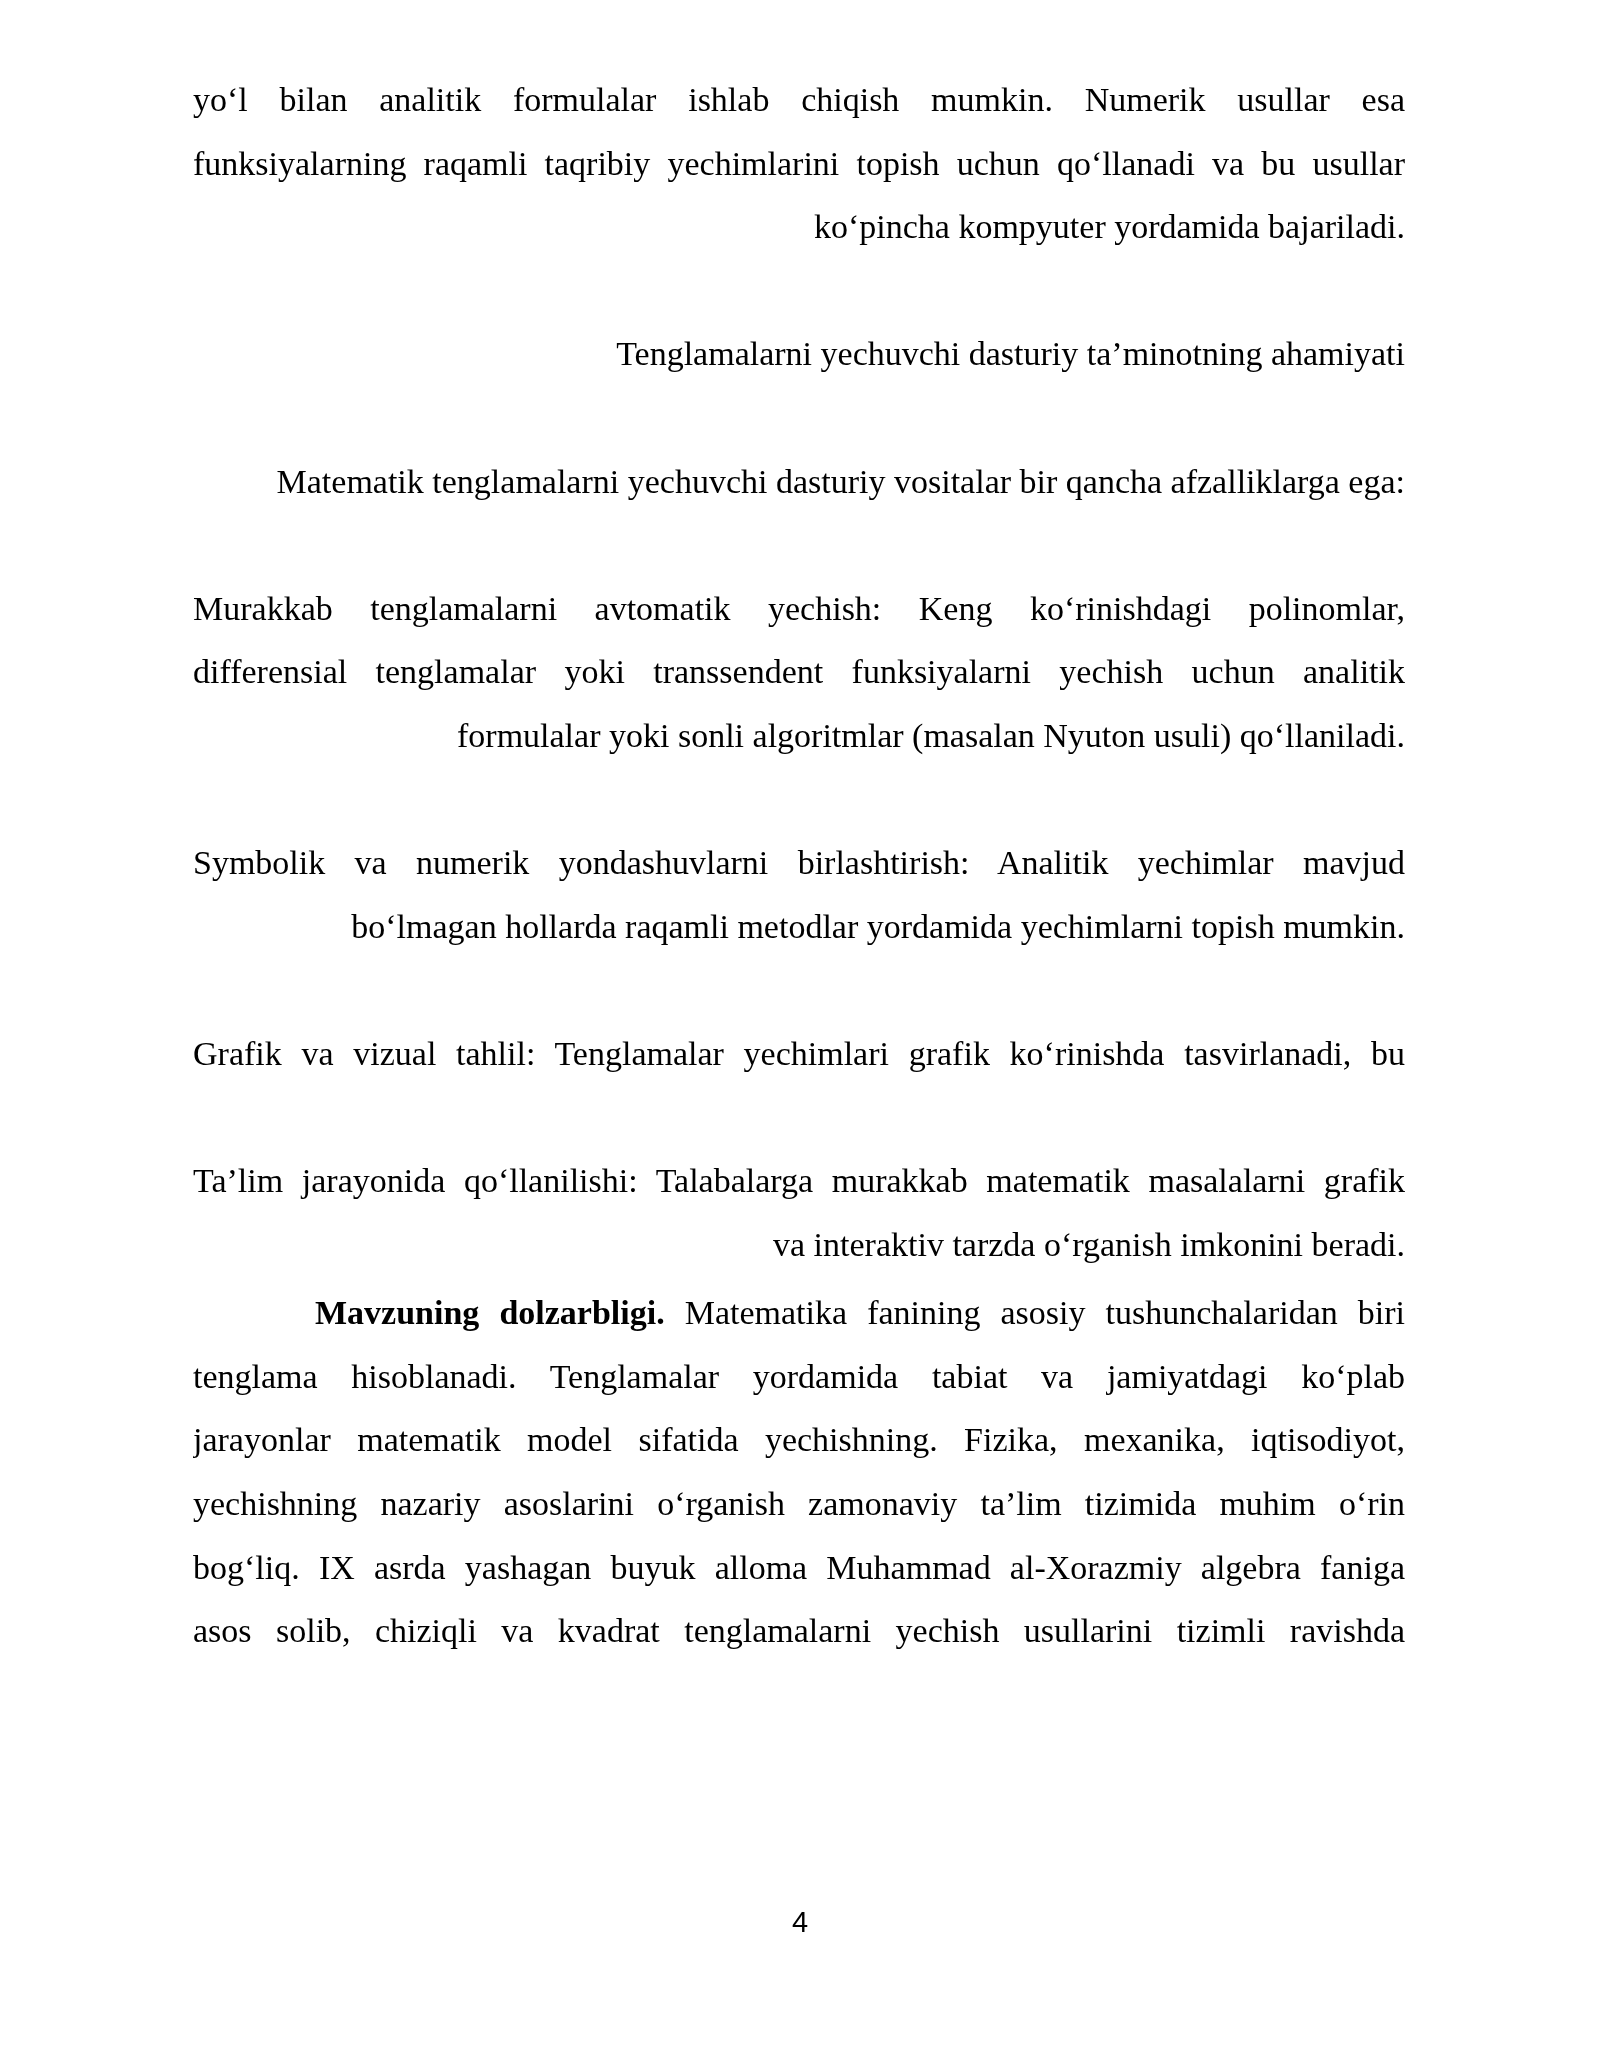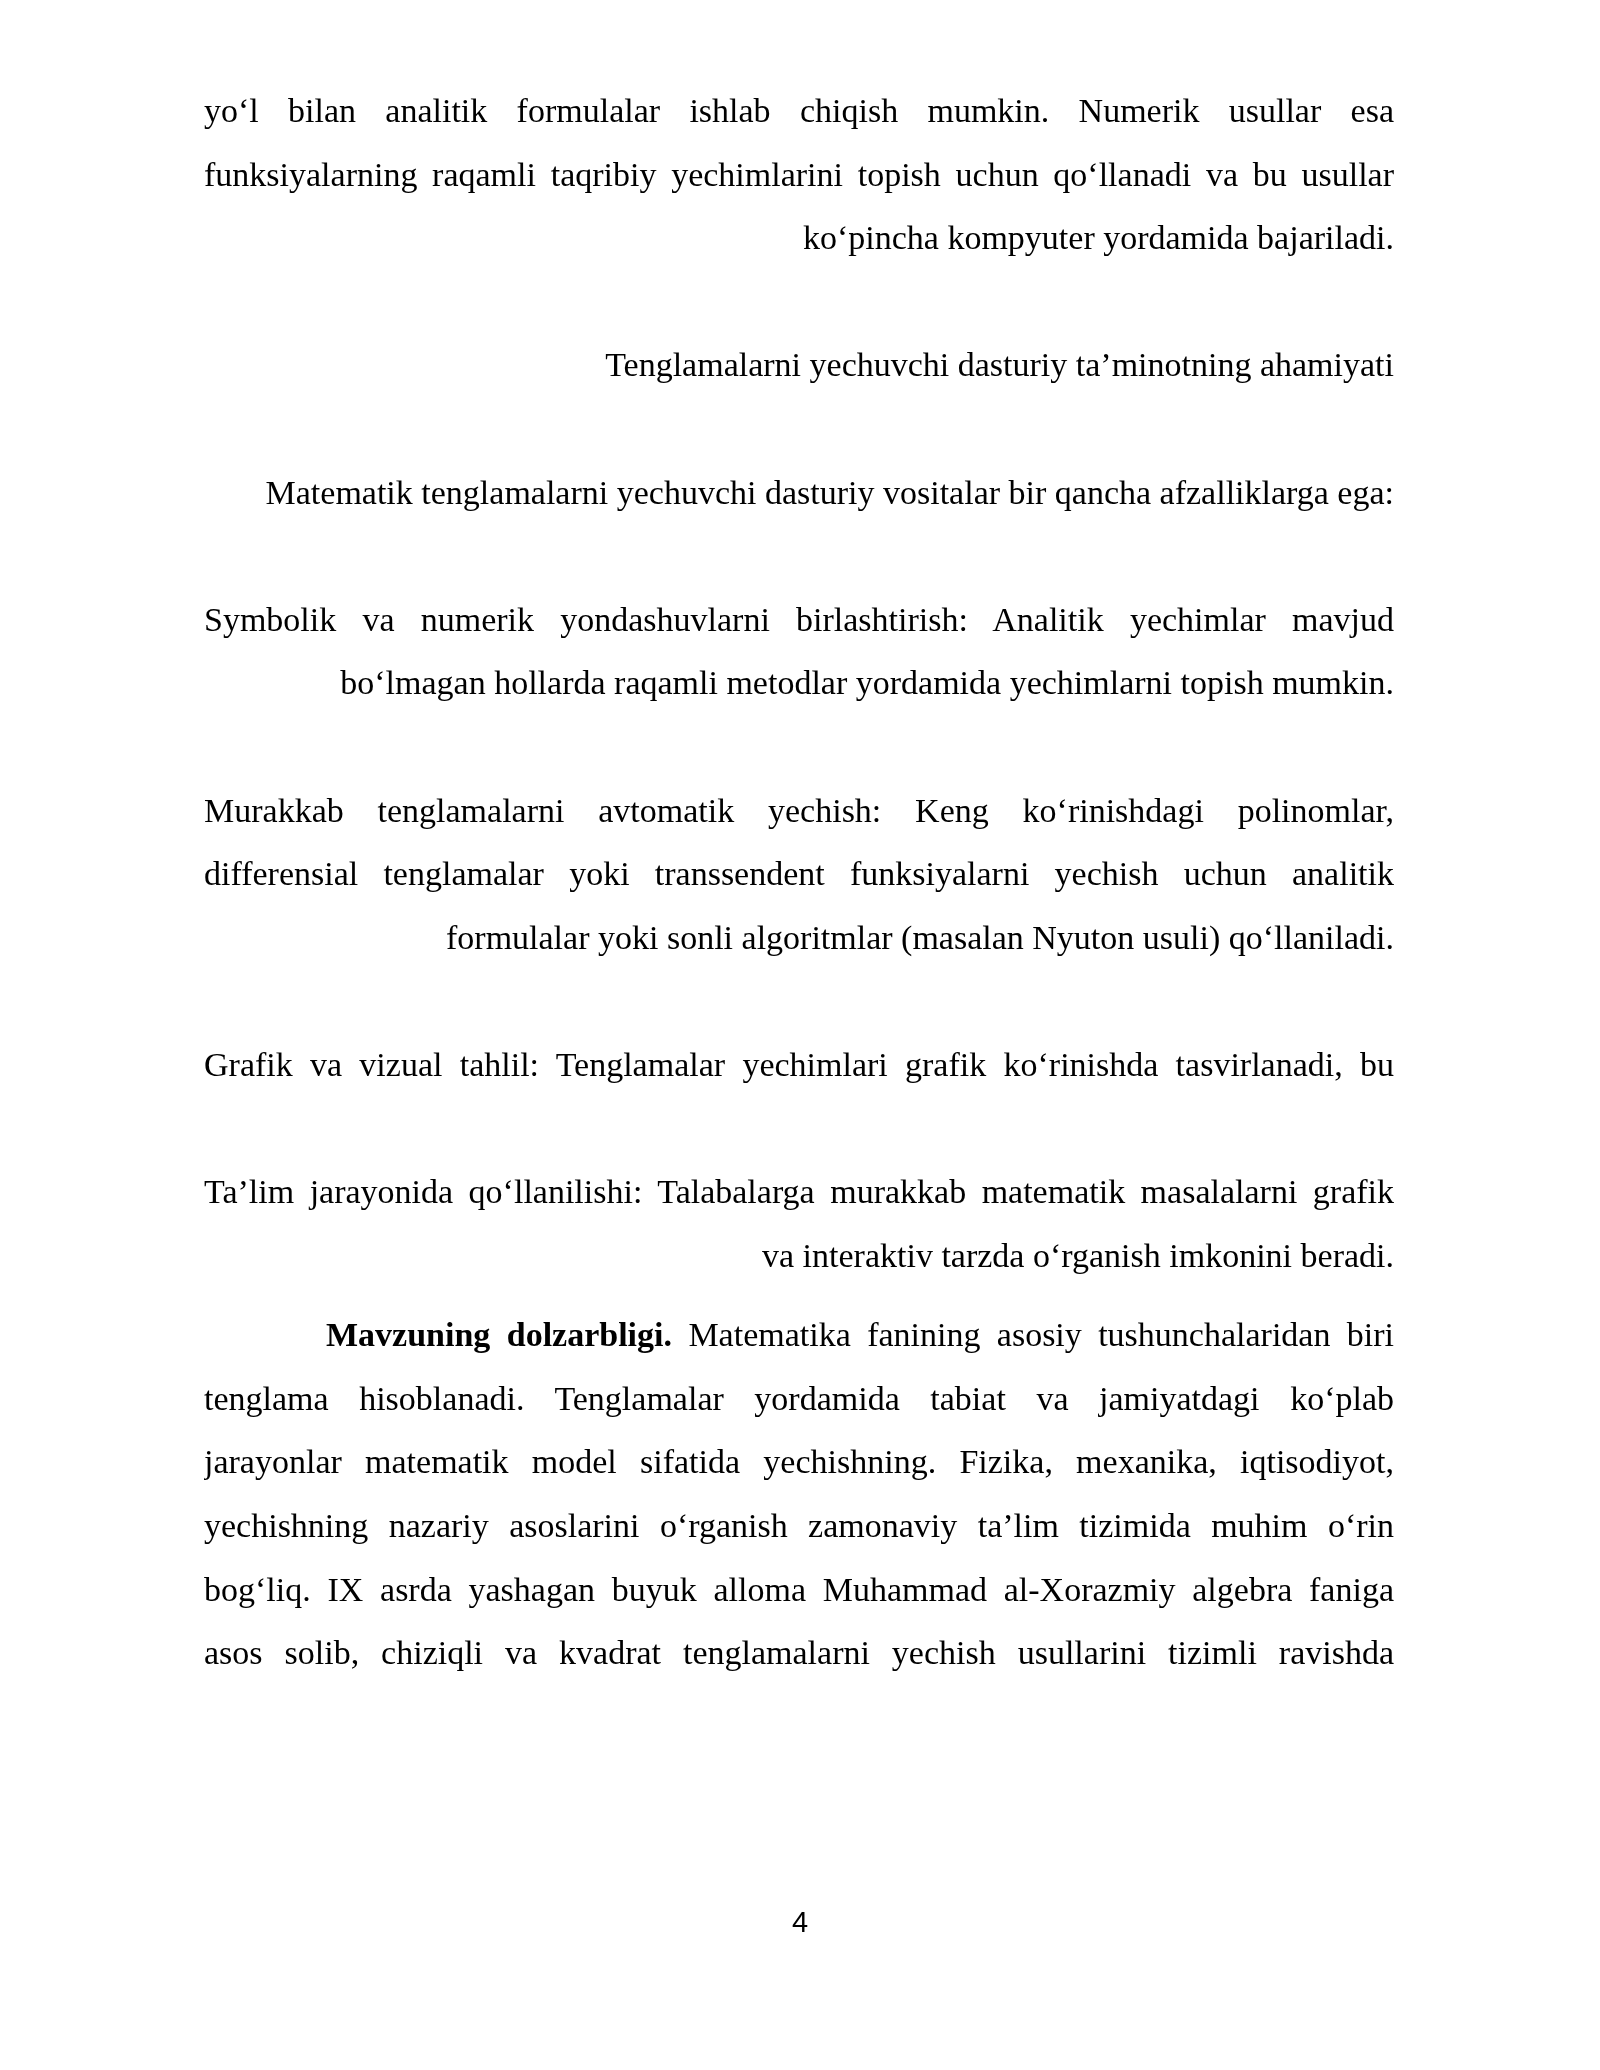--- a/index.html
+++ b/index.html
@@ -17,21 +17,21 @@
     background: #ffffff;
     font-family: "Liberation Serif", "DejaVu Serif", serif;
     color: #000000;
   }
   .content {
     position: absolute;
     left: 188px;
     top: 63px;
     width: 1222px;
   }
-  .para { margin: 16px; padding: 0; }
+  .para { margin: 5px; padding: 0; }
   .para.gap { margin-bottom: 63.6px; }
   .line {
     height: 63.6px;
     line-height: 63.6px;
     font-size: 34px;
     white-space: nowrap;
     overflow: hidden;
     text-align: right;
   }
   .line.just {
@@ -64,27 +64,27 @@
         <div class="line just">funksiyalarning raqamli taqribiy yechimlarini topish uchun qoʻllanadi va bu usullar</div>
         <div class="line">koʻpincha kompyuter yordamida bajariladi.</div>
       </div>
       <div class="para gap">
         <div class="line">Tenglamalarni yechuvchi dasturiy ta’minotning ahamiyati</div>
       </div>
       <div class="para gap">
         <div class="line">Matematik tenglamalarni yechuvchi dasturiy vositalar bir qancha afzalliklarga ega:</div>
       </div>
       <div class="para gap">
-        <div class="line just">Symbolik va numerik yondashuvlarni birlashtirish: Analitik yechimlar mavjud</div>
-        <div class="line">boʻlmagan hollarda raqamli metodlar yordamida yechimlarni topish mumkin.</div>
-      </div>
-      <div class="para gap">
         <div class="line just">Murakkab tenglamalarni avtomatik yechish: Keng koʻrinishdagi polinomlar,</div>
         <div class="line just">differensial tenglamalar yoki transsendent funksiyalarni yechish uchun analitik</div>
         <div class="line">formulalar yoki sonli algoritmlar (masalan Nyuton usuli) qoʻllaniladi.</div>
+      </div>
+      <div class="para gap">
+        <div class="line just">Symbolik va numerik yondashuvlarni birlashtirish: Analitik yechimlar mavjud</div>
+        <div class="line">boʻlmagan hollarda raqamli metodlar yordamida yechimlarni topish mumkin.</div>
       </div>
       <div class="para gap">
         <div class="line just">Grafik va vizual tahlil: Tenglamalar yechimlari grafik koʻrinishda tasvirlanadi, bu</div>
       </div>
       <div class="para">
         <div class="line just">Ta’lim jarayonida qoʻllanilishi: Talabalarga murakkab matematik masalalarni grafik</div>
         <div class="line">va interaktiv tarzda oʻrganish imkonini beradi.</div>
       </div>
       <div class="para">
         <div class="line just indent"><b>Mavzuning dolzarbligi.</b> Matematika fanining asosiy tushunchalaridan biri</div>

